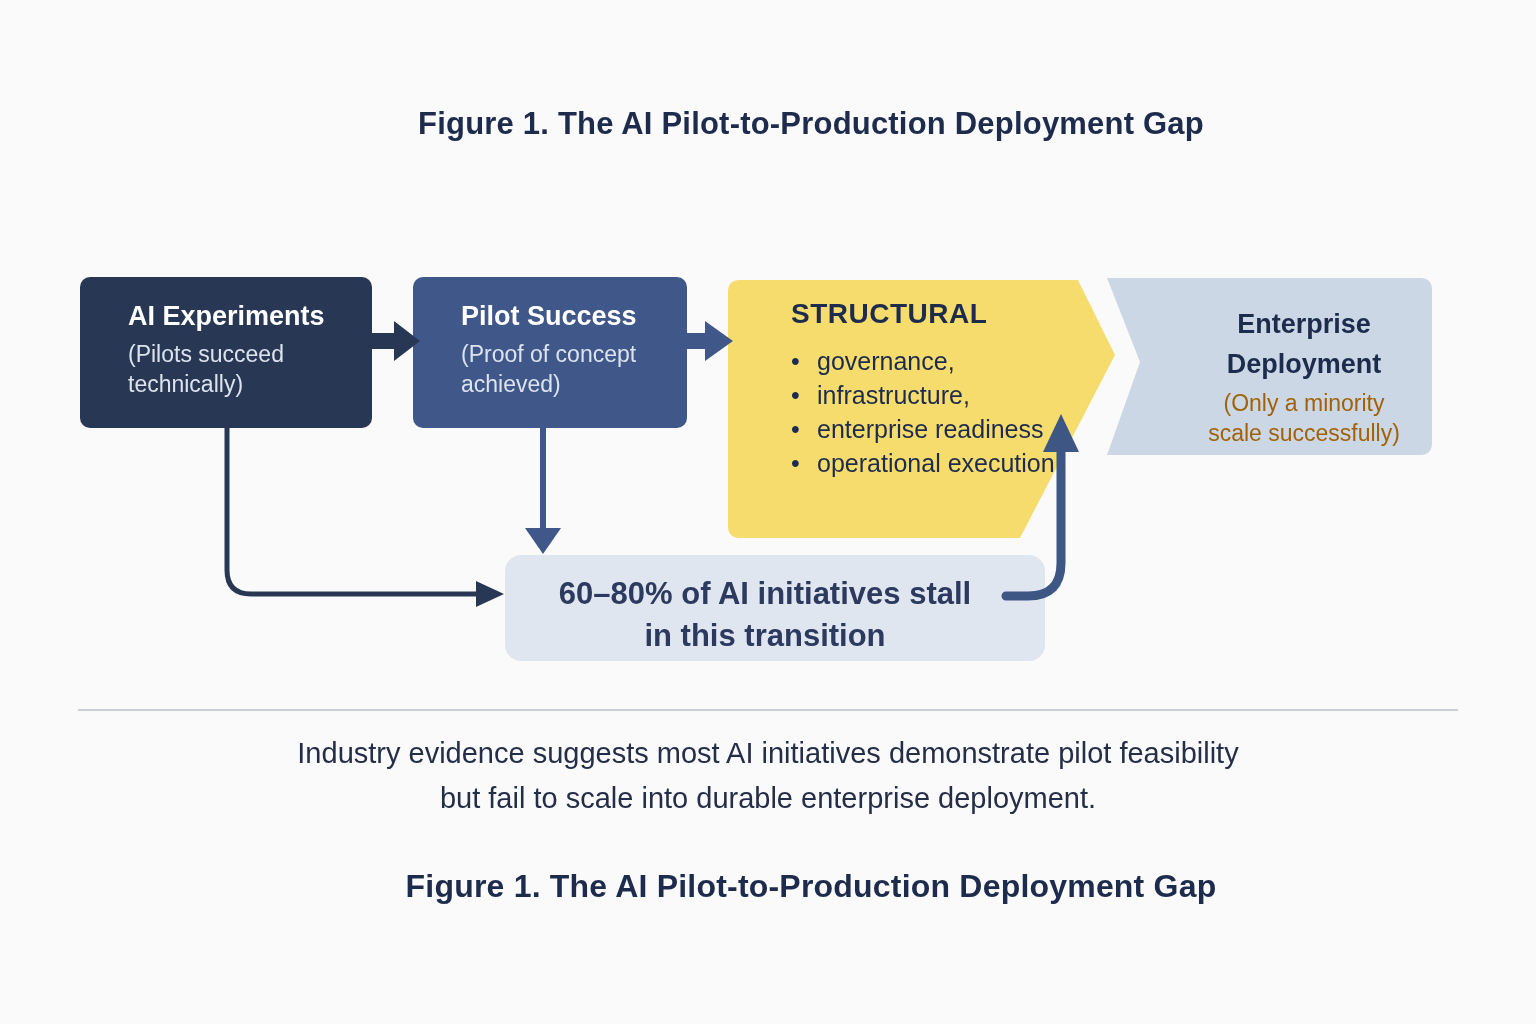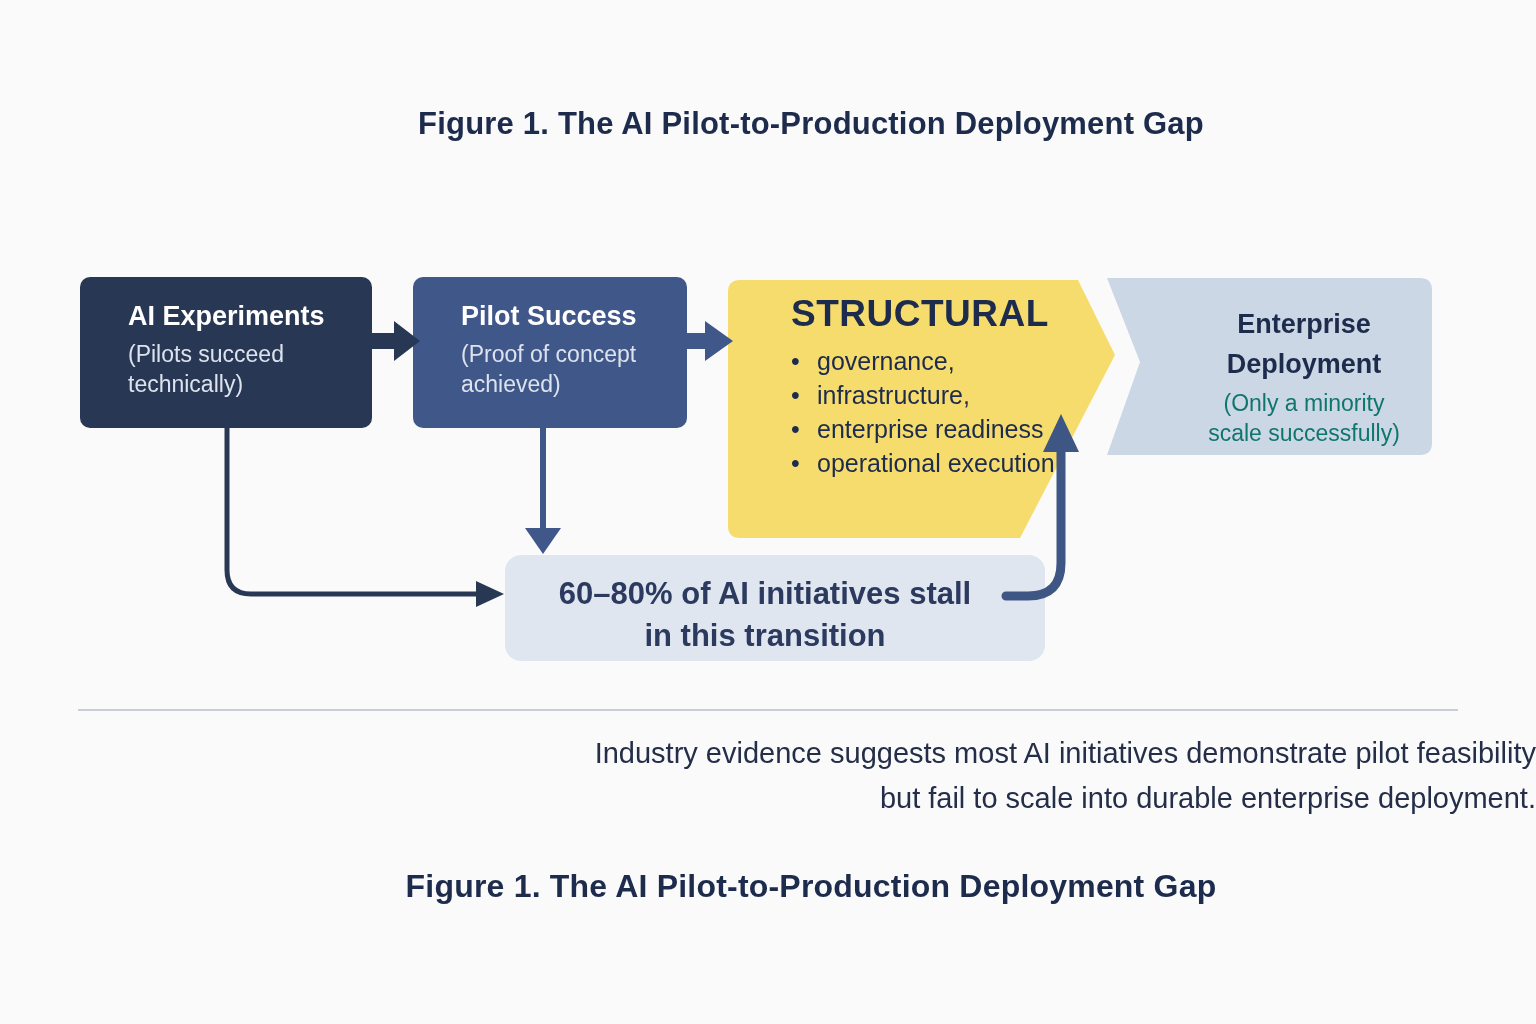--- a/index.html
+++ b/index.html
@@ -21,30 +21,30 @@
   #title-top{top:106px;}
   #title-bottom{top:868px;font-size:32px;}
   #shapes{position:absolute;left:0;top:0;}
   
   .box-text{position:absolute;margin-left:16px;}
   .box-title{font-size:27px;font-weight:bold;color:#ffffff;line-height:34px;}
   .box-sub{font-size:23px;color:#dde3ee;line-height:30px;margin-top:6px;}
   #ai-text{left:112px;top:299px;width:250px;}
   #pilot-text{left:445px;top:299px;width:240px;}
   #gap-text{left:775px;top:294px;width:300px;}
-  .gap-title{font-size:37px;font-weight:bold;color:#1d2b4c;line-height:39px;letter-spacing:0.5px;}
+  .gap-title{font-size:28px;font-weight:bold;color:#1d2b4c;line-height:39px;letter-spacing:0.5px;}
   .gap-bullets{margin-top:11px;}
   .gap-bullet{display:flex;align-items:baseline;font-size:25px;color:#1d2b4c;line-height:34px;}
   .gap-bullet .dot{width:26px;font-size:25px;}
   #enterprise-text{left:1144px;top:304px;width:288px;text-align:center;}
   .ent-title{font-size:27px;font-weight:bold;color:#1d2b4c;line-height:40px;}
-  .ent-sub{font-size:23px;color:#0f766e;line-height:30px;margin-top:4px;}
+  .ent-sub{font-size:23px;color:#a16207;line-height:30px;margin-top:4px;}
   #stall-text{left:505px;top:573px;width:488px;text-align:center;
     font-size:31px;font-weight:bold;color:#2b3a5e;line-height:42px;}
-  #caption{left:0;top:731px;width:1536px;text-align:right;
+  #caption{left:0;top:731px;width:1536px;text-align:center;
     font-size:29px;color:#242e48;line-height:45px;}
 </style>
 </head>
 <body>
 
 <div class="abs fig-title" id="title-top">Figure 1. The AI Pilot-to-Production Deployment Gap</div>
 
 <svg id="shapes" width="1536" height="1024" viewBox="0 0 1536 1024">
 
   <path d="M 1107 278 L 1420 278 Q 1432 278 1432 290 L 1432 443 Q 1432 455 1420 455 L 1107 455 L 1140 362 Z" fill="#ccd7e5"></path>

